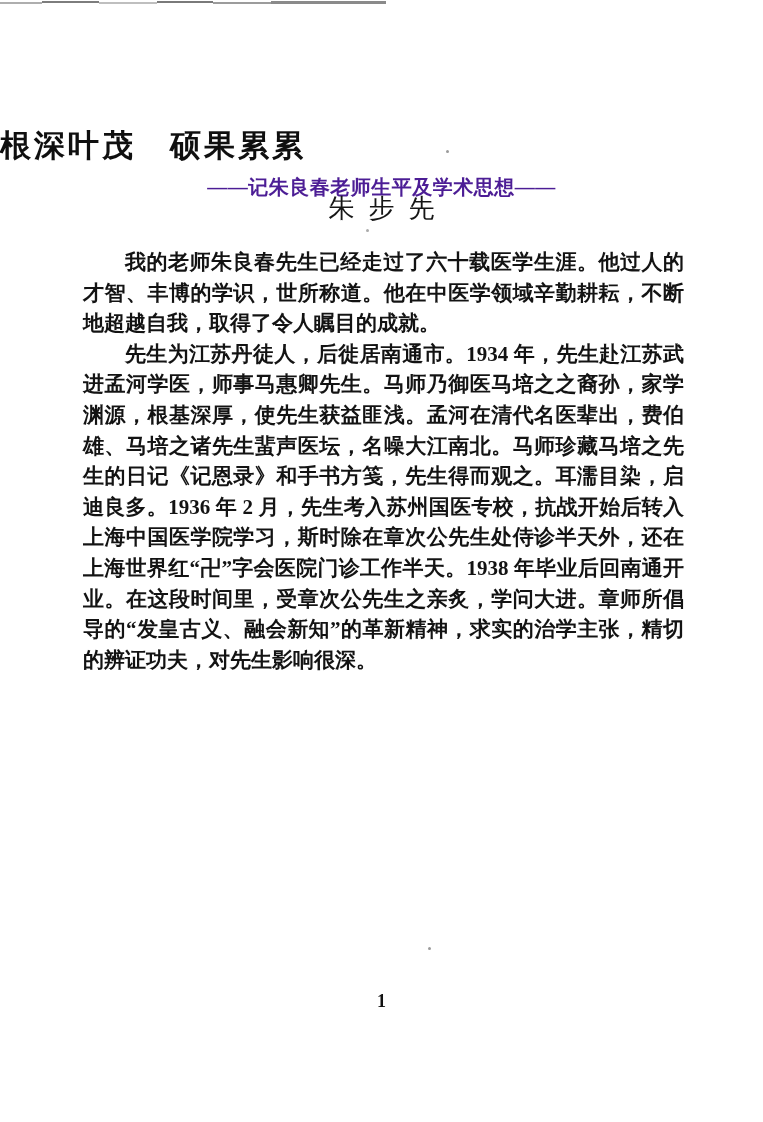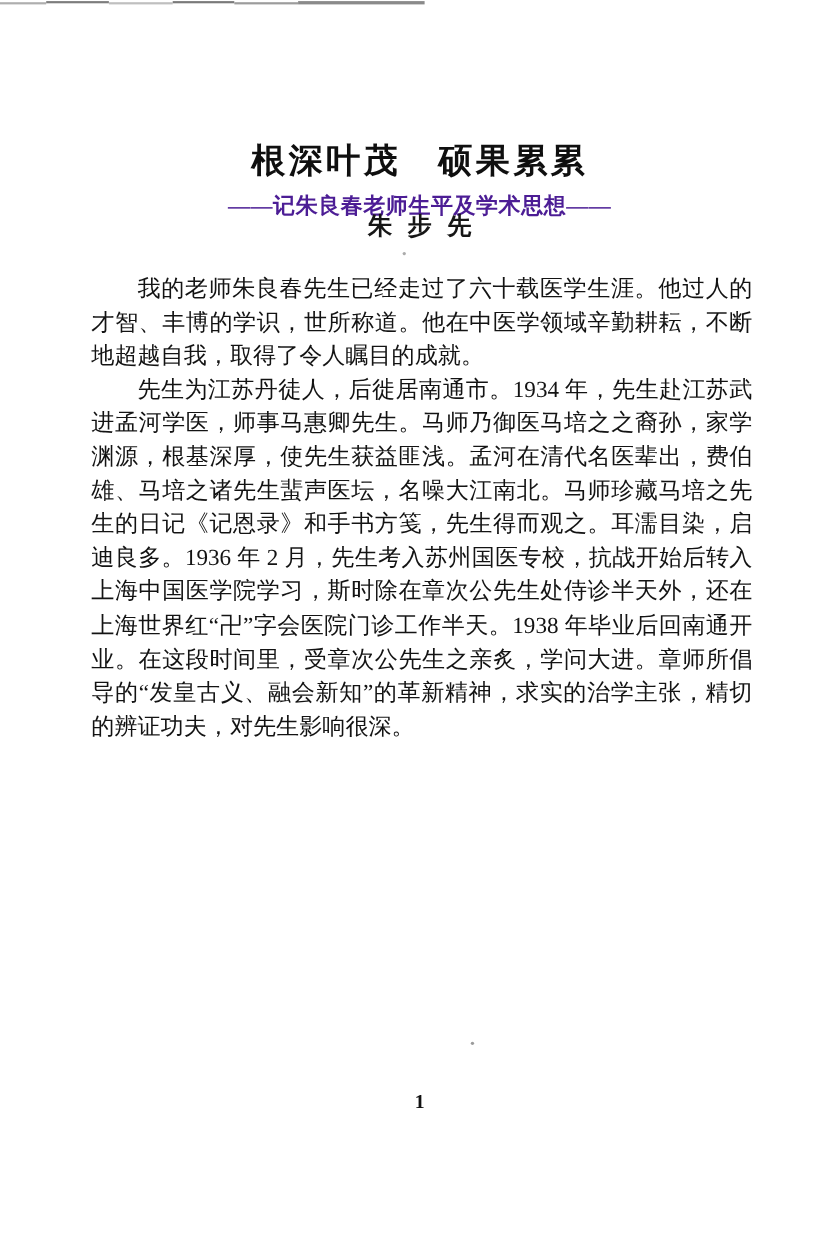--- a/index.html
+++ b/index.html
@@ -23,55 +23,55 @@
   .seg5 { left: 213px; top: 2px; width: 58px;  height: 2px;   background: #9c9c9c; }
   .seg6 { left: 271px; top: 1px; width: 115px; height: 3px;   background: #8a8a8a; }
   .dot  { border-radius: 50%; }
   .dot-a { left: 446px; top: 150px; width: 3px; height: 3px; background: #9b9b9b; }
   .dot-b { left: 366px; top: 229px; width: 3px; height: 3px; background: #ababab; }
   .dot-c { left: 428px; top: 947px; width: 3px; height: 3px; background: #9b9b9b; }
 
   .title {
     position: absolute;
     top: 104px; left: 0; width: 100%;
-    text-align: center;
+    text-align: left;
     font-size: 31px;
     font-weight: bold;
     letter-spacing: 3px;
     color: #0f0f0f;
     white-space: pre;
   }
   .subtitle {
     position: absolute;
     top: 150px; left: 0; width: 100%;
     text-align: center;
     font-size: 20px;
     font-weight: bold;
     letter-spacing: 0.5px;
     color: #4c1d95;
     margin-top: 24px;
   }
   .author {
     position: absolute;
     top: 191px; left: 0; width: 100%;
     text-align: center;
-    font-size: 22px;
-    font-weight: 700;
+    font-size: 26px;
+    font-weight: 400;
     letter-spacing: 14px;
     text-indent: 14px;
     color: #161616;
   }
 
   .body-text {
     position: absolute;
     top: 247px; left: 83px;
     width: 601px;
     font-size: 21px;
     line-height: 30.6px;
-    font-weight: 400;
+    font-weight: 700;
     text-align: justify;
     color: #131313;
   }
   .body-text p { margin: 0; text-indent: 2em; }
 
   .footer-title {
     position: absolute;
     top: 966px; left: 0; width: 100%;
     text-align: center;
     font-size: 17px;

